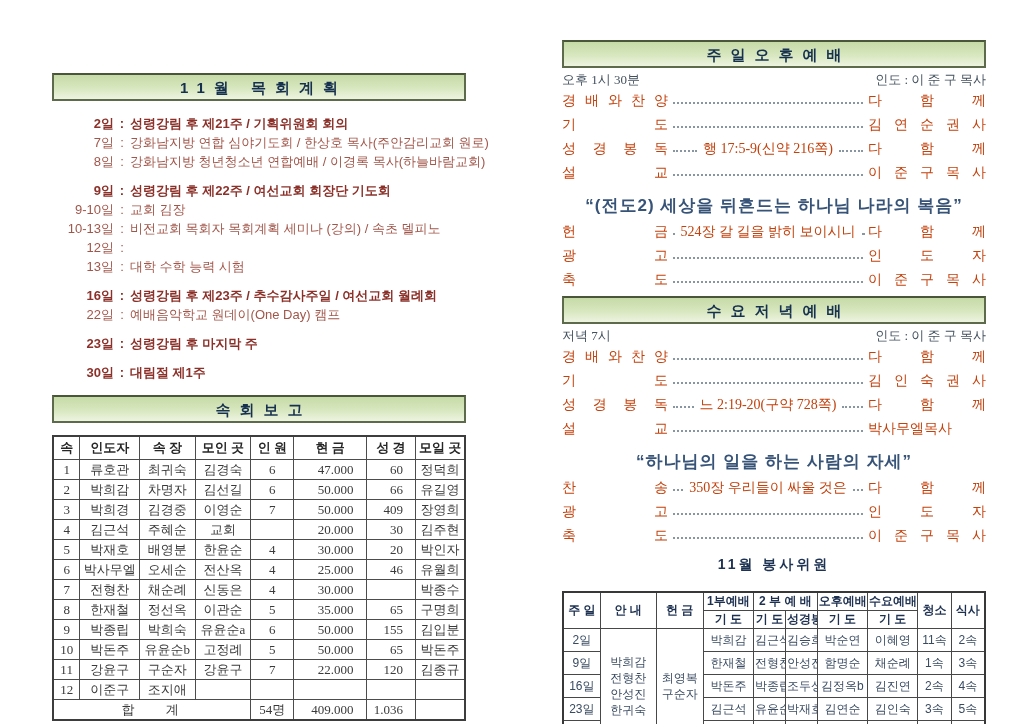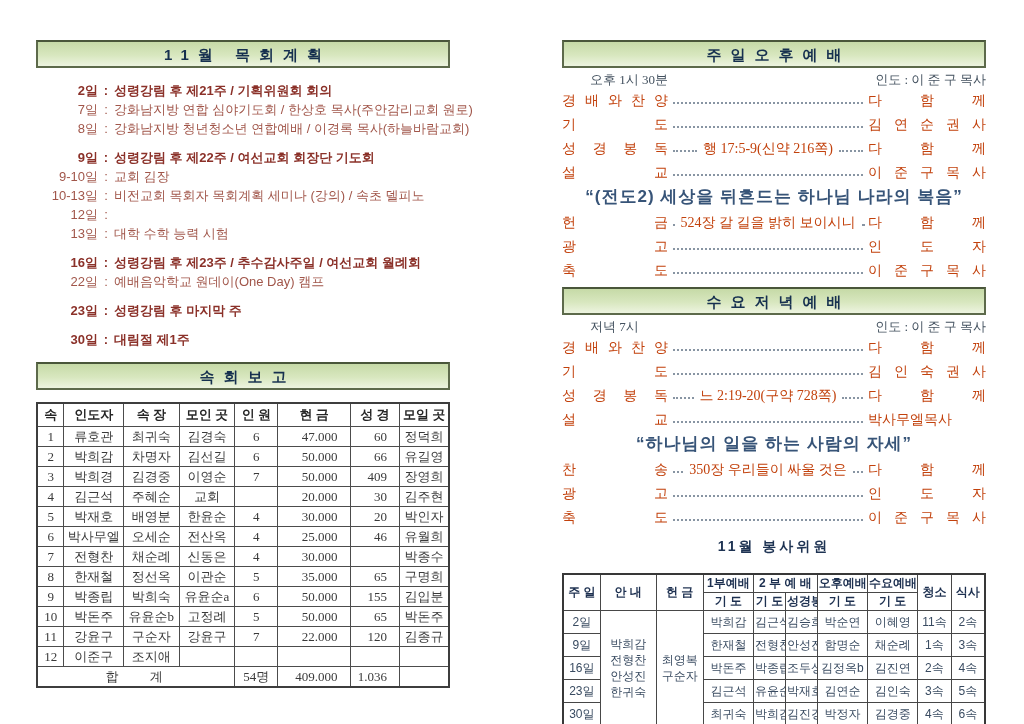--- a/index.html
+++ b/index.html
@@ -3,21 +3,21 @@
 <meta charset="utf-8">
 <style>
   html,body{margin:0;padding:0;}
   body{
     width:1024px;height:724px;background:#ffffff;
     font-family:"Liberation Sans","DejaVu Sans",sans-serif;
     -webkit-font-smoothing:antialiased;
   }
   .sheet{position:relative;width:1024px;height:724px;background:#fff;overflow:hidden;}
   .col{position:absolute;top:40px;}
-  .col-left{left:36px;width:414px;}
+  .col-left{left:52px;width:414px;margin-top:33px;}
   .col-right{left:562px;width:424px;}
 
   
   .bar{
     border:2px solid #5d6a4b;border-top-color:#49563a;
     background:linear-gradient(180deg,#c6daa7 0%,#d8e7bf 55%,#edf4e0 100%);
     text-align:center;padding:3px 0 2px;height:19px;
   }
   .bar-title{
     font-weight:bold;font-size:15px;color:#16304f;
@@ -42,35 +42,35 @@
   .report-table th,.report-table td{border:1px solid #4c4c4c;text-align:center;padding:0 2px;}
   .report-table th{height:22px;font-weight:bold;color:#262626;}
   .report-table td{height:19px;}
   .report-table .num-r{text-align:right;padding-right:12px;}
   .report-table .total-label{letter-spacing:14px;padding-left:12px;font-weight:normal;}
 
   
   .worship-meta{
     display:flex;justify-content:space-between;
     font-family:"Liberation Serif","DejaVu Serif",serif;
-    font-size:13px;color:#42505e;line-height:19px;margin-top:2px;margin-left:28px;
+    font-size:13px;color:#42505e;line-height:19px;margin-top:2px;
   }
   .wline{
     display:flex;align-items:center;
     font-family:"Liberation Serif","DejaVu Serif",serif;
     font-size:14px;color:#c2410c;height:24px;
   }
   .wlabel{flex:none;width:106px;text-align:justify;text-align-last:justify;}
   .dots{flex:1;height:0;border-bottom:2px dotted #8895a3;margin:0 5px;transform:translateY(2px);}
   .wcenter{flex:none;padding:0 1px;white-space:nowrap;}
   .wright{flex:none;width:118px;text-align:justify;text-align-last:justify;}
   .sermon{
     text-align:center;font-weight:bold;font-size:17px;color:#375478;
     font-family:"Liberation Sans","DejaVu Sans",sans-serif;
-    letter-spacing:1px;line-height:22px;margin:1px 0 3px;white-space:nowrap;
+    letter-spacing:1px;line-height:22px;margin:10px 0 3px;white-space:nowrap;
   }
   .section-evening .bar{margin-top:4px;}
 
   
   .committee-title{
     text-align:center;font-weight:bold;font-size:14px;color:#1e3353;
     letter-spacing:3px;margin:8px 0 18px;line-height:17px;
   }
   .committee-table{
     width:100%;border-collapse:collapse;table-layout:fixed;

